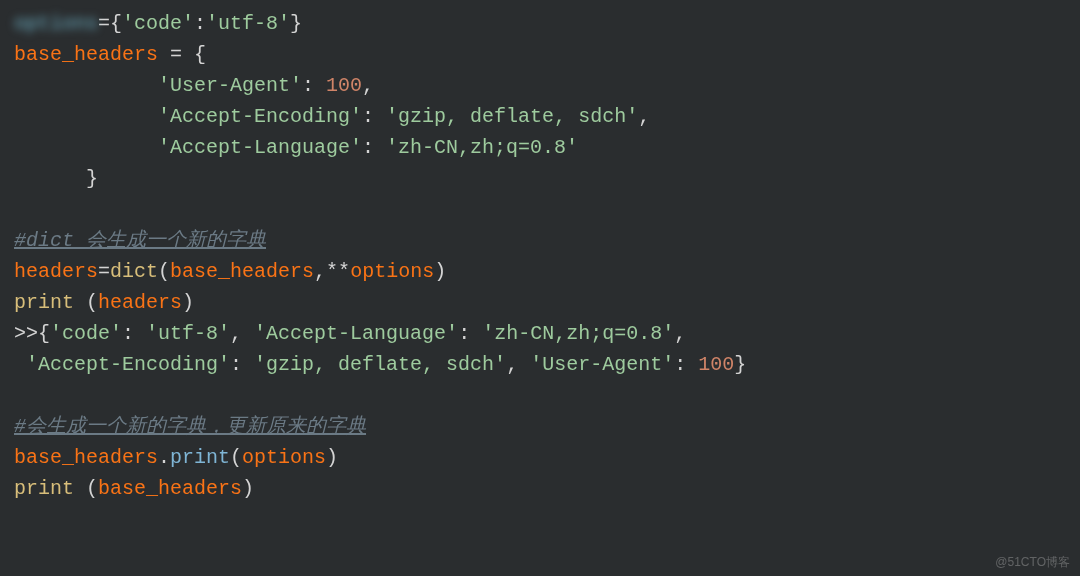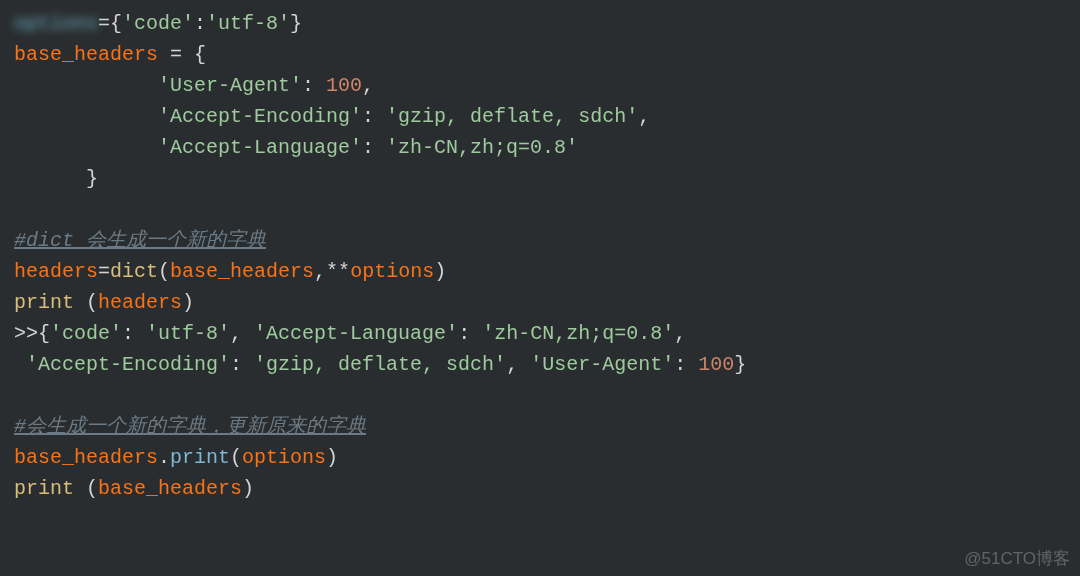--- a/index.html
+++ b/index.html
@@ -27,21 +27,21 @@
     .c-builtin { color: #d8be7a; }
     .c-comment { color: #6b7a85; font-style: italic; text-decoration: underline; }
     .c-out { color: #d4d4d4; }
     .c-key-out { color: #9ecb9e; }
     .c-val-out { color: #9ecb9e; }
     .c-num-out { color: #d08468; }
     .watermark {
       position: absolute;
       right: 10px;
       bottom: 4px;
-      font-size: 17px;
+      font-size: 12px;
       color: rgba(200,200,200,0.35);
       font-family: sans-serif;
     }
     .blur {
       filter: blur(4px);
       color:#6fb3c8;
     }
   </style>
 </head>
 <body>

